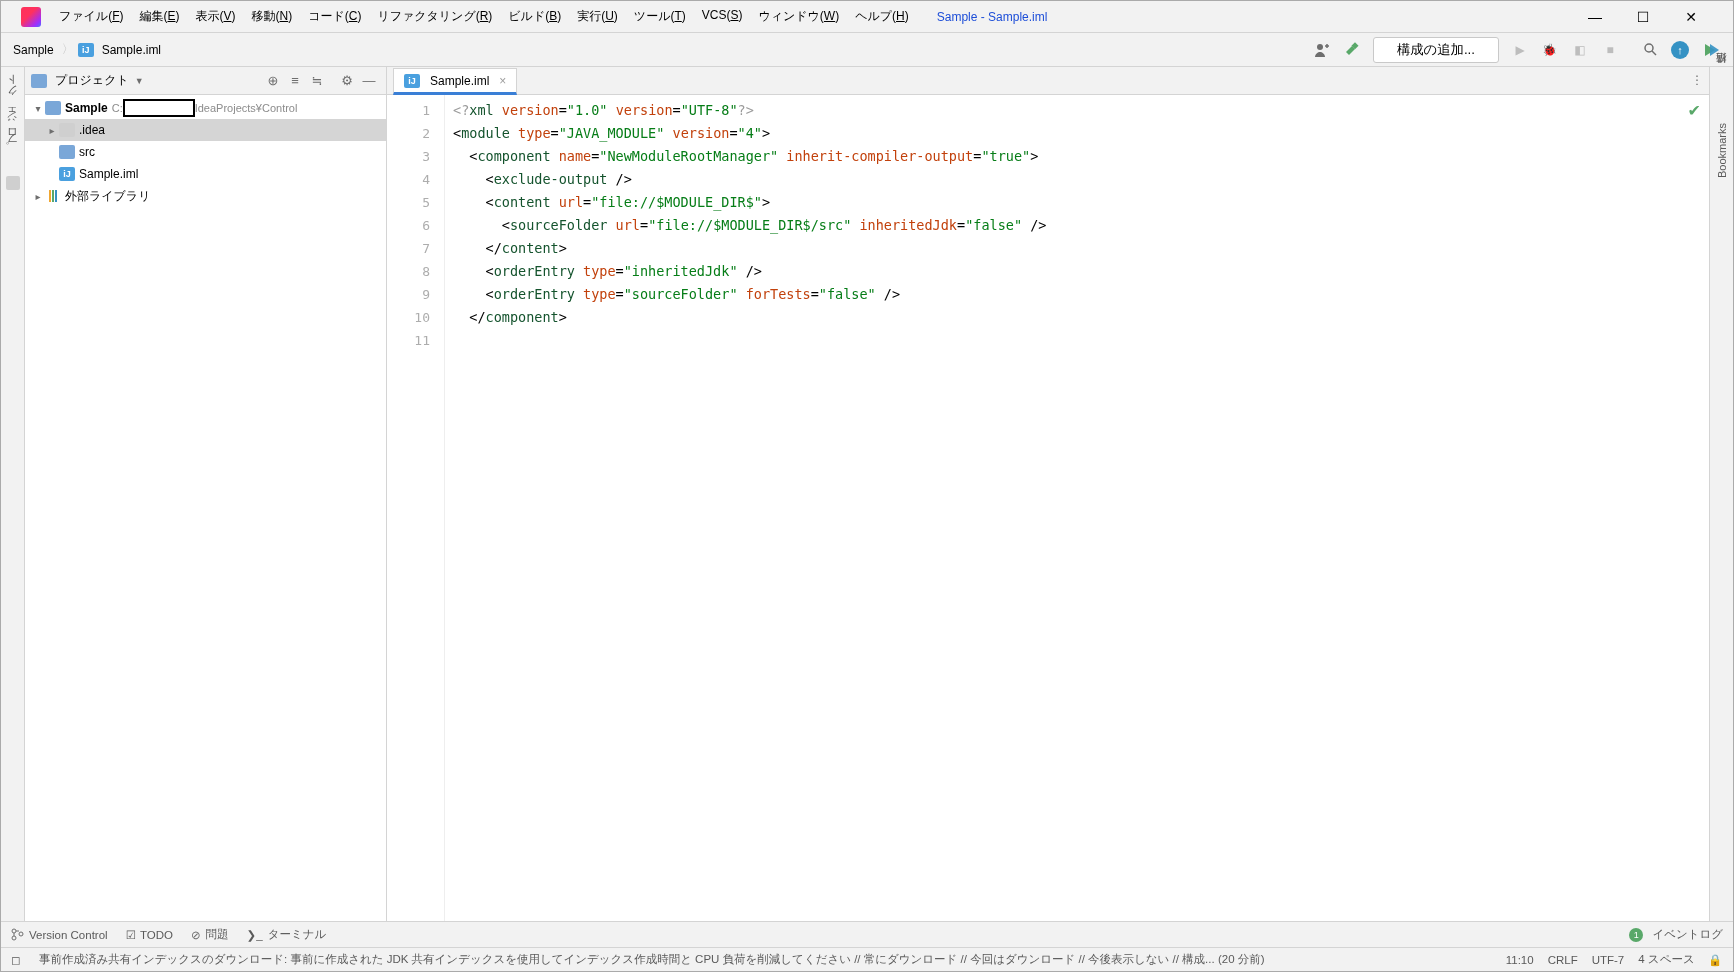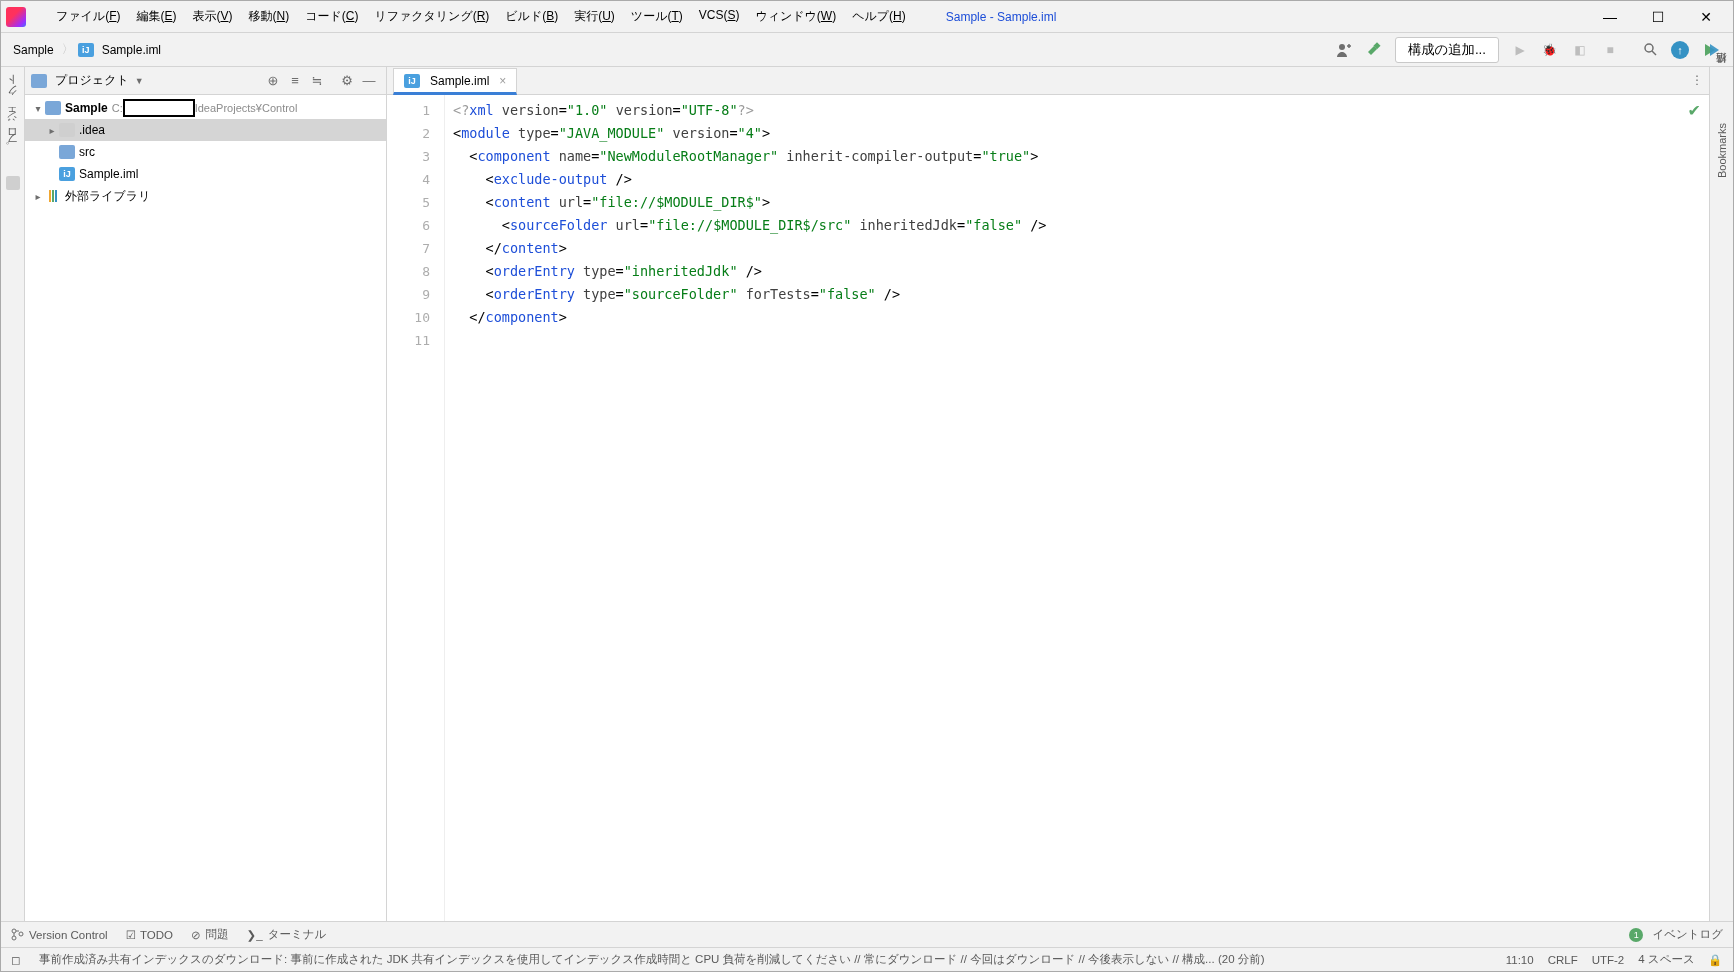--- a/index.html
+++ b/index.html
@@ -1,32 +1,32 @@
 <!DOCTYPE html>
 <html><head>
 <meta charset="utf-8">
 <style>
 html,body{margin:0;padding:0;height:100%;font-family:"Segoe UI","Meiryo",sans-serif;font-size:12px;color:#000;background:#fff;overflow:hidden}
 *{box-sizing:border-box}
 .window{display:flex;flex-direction:column;height:972px;width:1734px;border:1px solid #aaa;background:#f2f2f2}
 
-.menubar{display:flex;align-items:center;height:32px;background:#f2f2f2;border-bottom:1px solid #d4d4d4;padding:0 5px;gap:14px}
+.menubar{display:flex;align-items:center;height:32px;background:#f2f2f2;border-bottom:1px solid #d4d4d4;padding:0 20px;gap:2px}
 .logo{width:20px;height:20px;background:linear-gradient(135deg,#fe3159 0%,#ff315d 40%,#a02dfc 80%,#4b6dff 100%);border-radius:3px;margin-right:8px}
 .menuitem{padding:3px 8px;cursor:default}
 .menuitem u{text-decoration:underline}
 .wtitle{flex:1;text-align:left;color:#1d4ed8;padding-left:18px}
 .winbtns{display:flex;gap:20px;padding-right:8px}
 .winbtn{width:28px;height:28px;display:flex;align-items:center;justify-content:center;font-size:14px}
 
 .toolbar{display:flex;align-items:center;height:34px;border-bottom:1px solid #d4d4d4;background:#f2f2f2;padding:0 8px}
 .crumb{padding:2px 4px}
 .crumb-sep{color:#bfbfbf;padding:0 4px}
 .tb-spacer{flex:1}
 .tb-btn{width:26px;height:26px;display:flex;align-items:center;justify-content:center;color:#6e6e6e;margin:0 2px}
-.cfgbtn{border:1px solid #c9c9c9;border-radius:3px;background:#fff;padding:3px 12px;margin:0 6px}
+.cfgbtn{border:1px solid #c9c9c9;border-radius:3px;background:#fff;padding:3px 23px;margin:0 6px}
 .green{color:#59a869}
 .blue-circ{width:18px;height:18px;border-radius:50%;background:#3592c4;color:#fff;display:flex;align-items:center;justify-content:center;font-size:11px;font-weight:bold}
 
 .main{flex:1;display:flex;min-height:0}
 .leftgutter{width:24px;background:#f2f2f2;border-right:1px solid #d4d4d4;display:flex;flex-direction:column;align-items:center;padding-top:6px;gap:16px}
 .vlabel{writing-mode:vertical-rl;transform:rotate(180deg);font-size:11px;color:#5a5a5a;padding:6px 0}
 .sq{width:14px;height:14px;border:1px solid #888}
 
 .projpanel{width:362px;display:flex;flex-direction:column;border-right:1px solid #d4d4d4;background:#fff}
 .projhead{height:28px;display:flex;align-items:center;background:#f2f2f2;border-bottom:1px solid #d4d4d4;padding:0 6px}
@@ -53,22 +53,22 @@
 .tab{height:27px;display:flex;align-items:center;padding:0 10px;background:#fff;border:1px solid #d4d4d4;border-bottom:3px solid #3a7fd6;margin-bottom:-1px;gap:6px}
 .tab .x{color:#9e9e9e;font-size:12px;margin-left:4px}
 .tabs-more{position:absolute;right:6px;top:6px;color:#6e6e6e}
 .codewrap{flex:1;display:flex;min-height:0;position:relative}
 .gutter{width:58px;background:#fff;border-right:1px solid #eee;text-align:right;color:#adadad;font-family:"Consolas","Menlo",monospace;font-size:13px;padding:4px 14px 0 0;line-height:23px}
 .code{flex:1;font-family:"Consolas","Menlo",monospace;font-size:13.5px;line-height:23px;padding:4px 0 0 8px;white-space:pre;overflow:auto}
 .code .hl{background:#fcfae3;display:block}
 .check{position:absolute;right:8px;top:6px;color:#59a869;font-size:16px}
 
 .t-punc{color:#000}
-.t-tag{color:#1d4ed8}
-.t-attr{color:#404040}
+.t-tag{color:#14532d}
+.t-attr{color:#c2410c}
 .t-str{color:#067d17}
 .t-pi{color:#9b9b9b}
 
 .rightgutter{width:24px;background:#f2f2f2;border-left:1px solid #d4d4d4;display:flex;flex-direction:column;align-items:center;justify-content:flex-end;padding-bottom:8px;gap:16px}
 
 .toolwins{height:26px;display:flex;align-items:center;border-top:1px solid #d4d4d4;background:#f2f2f2;padding:0 10px;gap:18px}
 .toolwins .twi{display:flex;align-items:center;gap:5px;color:#5a5a5a;font-size:11.5px}
 .toolwins .spacer{flex:1}
 .badge{background:#59a869;color:#fff;border-radius:50%;width:14px;height:14px;display:inline-flex;align-items:center;justify-content:center;font-size:9px;margin-right:4px}
 .status{height:24px;display:flex;align-items:center;border-top:1px solid #d4d4d4;background:#f2f2f2;padding:0 10px;font-size:11.5px;color:#5a5a5a;gap:14px}
@@ -277,17 +277,17 @@
         <span class="badge">1</span>
         <span>イベントログ</span>
       </div>
   </div>
 
   <div class="status">
     <span class="ico-sm">◻</span>
     <span class="msg">事前作成済み共有インデックスのダウンロード: 事前に作成された JDK 共有インデックスを使用してインデックス作成時間と CPU 負荷を削減してください // 常にダウンロード // 今回はダウンロード // 今後表示しない // 構成... (20 分前)</span>
     <span>11:10</span>
     <span>CRLF</span>
-    <span>UTF-2</span>
+    <span>UTF-7</span>
     <span>4 スペース</span>
     <span>🔒</span>
   </div>
 </div>
 
 </body></html>

